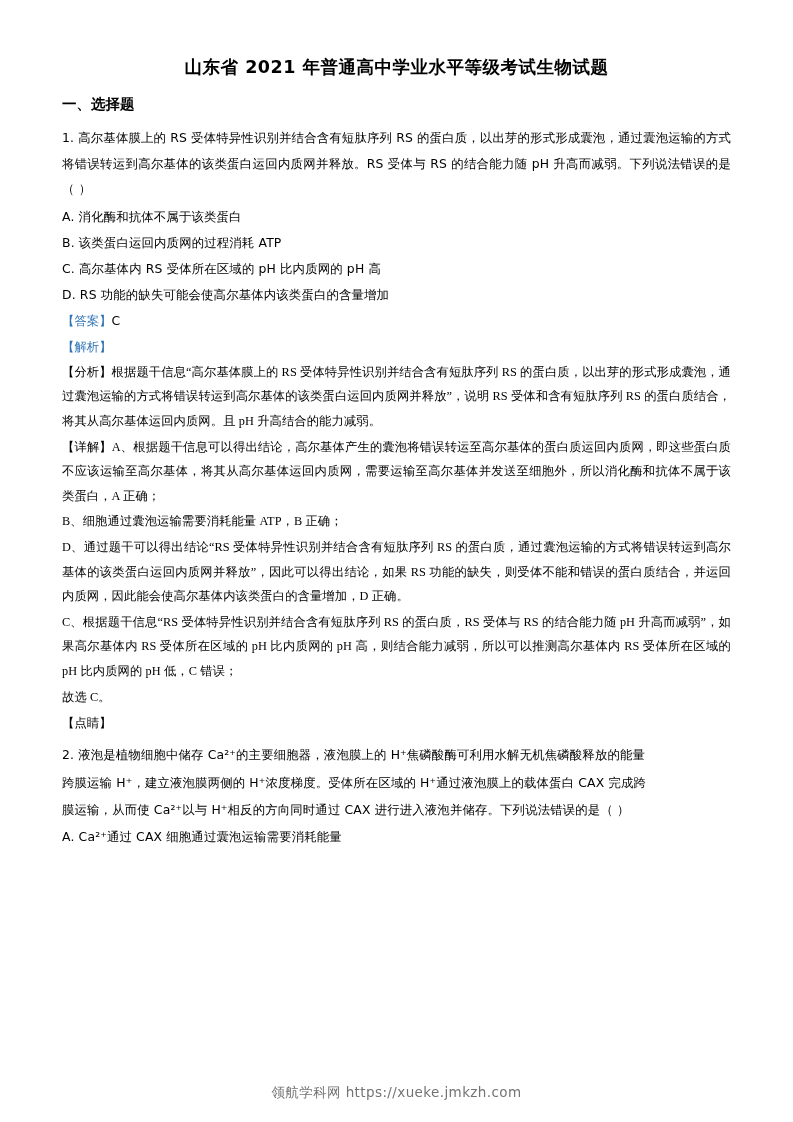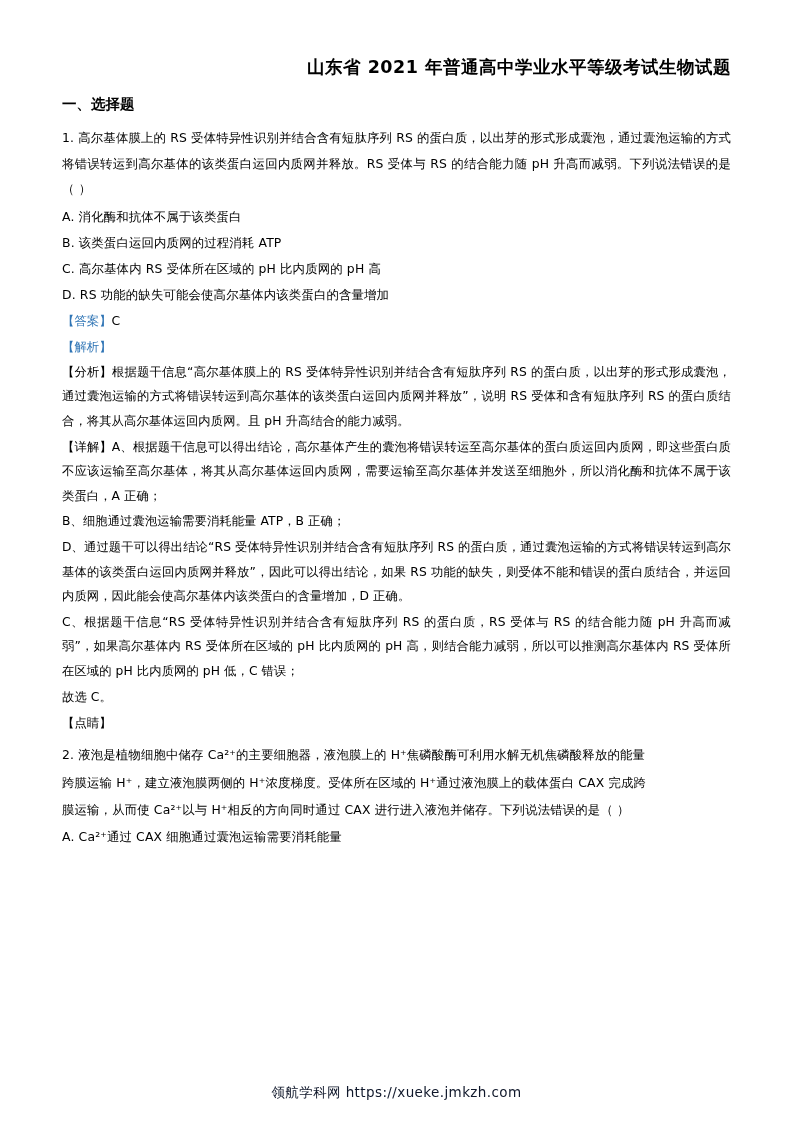--- a/index.html
+++ b/index.html
@@ -16,21 +16,21 @@
     overflow: hidden;
   }
   .page {
     width: 793px;
     height: 1122px;
     position: relative;
     box-sizing: border-box;
     padding: 55px 62px 0 62px;
   }
   .doc-title {
-    text-align: right;
+    text-align: center;
     font-size: 17.5px;
     font-weight: bold;
     letter-spacing: 0.5px;
     margin: 0 0 14px 0;
     line-height: 1.4;
   }
   .section-head {
     font-size: 14.5px;
     font-weight: bold;
     margin: 12px 0 10px 0;
@@ -60,34 +60,35 @@
   }
   .label-blue {
     color: #2e74b5;
   }
   .analysis {
     font-size: 12.3px;
     line-height: 2.0;
     text-align: justify;
     margin: 0 0 1px 0;
     letter-spacing: 0.1px;
+    font-family: Liberation Serif, serif;
   }
   .small-tag {
     font-size: 12.4px;
     line-height: 2.1;
     margin: 0;
   }
   .footer {
     position: absolute;
     left: 0;
     right: 0;
     bottom: 20px;
     text-align: center;
     font-size: 13.5px;
-    color: #0f172a;
+    color: #737373;
     letter-spacing: 0.4px;
   }
   .q2 { margin-top: 6px; }
 </style>
 </head>
 <body>
 
 <div class="page">
 
   <h1 class="doc-title">山东省 2021 年普通高中学业水平等级考试生物试题</h1>

